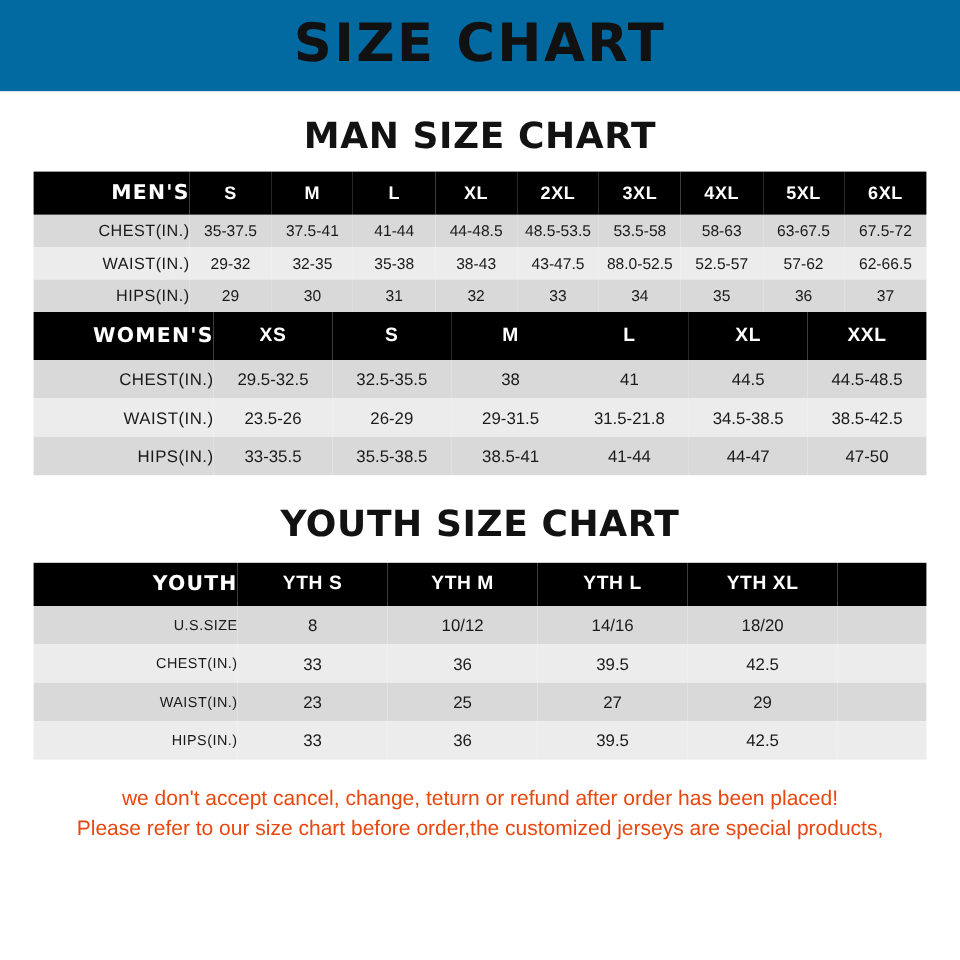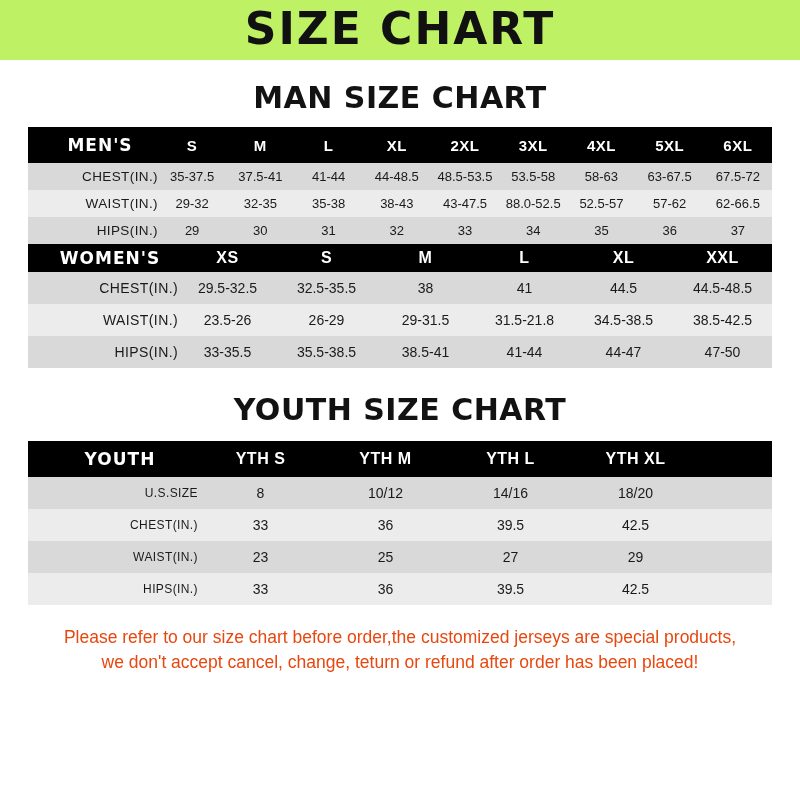--- a/index.html
+++ b/index.html
@@ -16,22 +16,22 @@
   .page {
     position: relative;
     width: 800px;
     height: 800px;
     background: #ffffff;
     box-sizing: border-box;
   }
   
   .header-band {
     position: relative;
-    height: 60px;
-    background: #bef264;
+    height: 76px;
+    background: #0369a1;
     display: flex;
     align-items: center;
     justify-content: center;
   }
   .header-title {
     font-family: "DejaVu Sans", sans-serif;
     font-weight: bold;
     font-size: 44px;
     letter-spacing: 2px;
     color: #111111;
@@ -72,40 +72,40 @@
   }
   table.size-table thead th {
     background: #000000;
     color: #ffffff;
     font-weight: bold;
     height: 36px;
     font-size: 15px;
     letter-spacing: 0.5px;
   }
   table.size-table thead th.rowlabel {
-    text-align: center;
+    text-align: right;
     padding-left: 14px;
     font-size: 17px;
     letter-spacing: 1px;
     font-family: "DejaVu Sans", sans-serif;
   }
   table.size-table tbody td {
     height: 27px;
     font-size: 13px;
   }
   table.size-table tbody td.rowlabel {
     font-size: 13.5px;
     letter-spacing: 0.4px;
     text-align: right;
   }
   table.size-table tbody tr.odd td { background: #d9d9d9; }
   table.size-table tbody tr.even td { background: #ececec; }
 
   
-  table.women thead th { height: 28px; font-size: 16px; margin-top: 24px; }
+  table.women thead th { height: 40px; font-size: 16px; margin-top: 24px; }
   table.women tbody td { height: 32px; font-size: 14px; }
   table.women tbody td.rowlabel { font-size: 14px; }
 
   
   table.youth thead th { height: 36px; font-size: 16px; }
   table.youth tbody td { height: 32px; font-size: 14px; }
   table.youth tbody td.rowlabel { font-size: 12px; }
 
   .footer-note {
     padding: 20px 24px 0 24px;
@@ -282,18 +282,18 @@
           <td>33</td>
           <td>36</td>
           <td>39.5</td>
           <td>42.5</td>
           <td></td>
         </tr>
       </tbody>
     </table>
 
     <div class="footer-note">
+      <div>we don't accept cancel, change, teturn or refund after order has been placed!</div>
       <div>Please refer to our size chart before order,the customized jerseys are special products,</div>
-      <div>we don't accept cancel, change, teturn or refund after order has been placed!</div>
     </div>
 
   </div>
 </div>
 
 </body></html>

